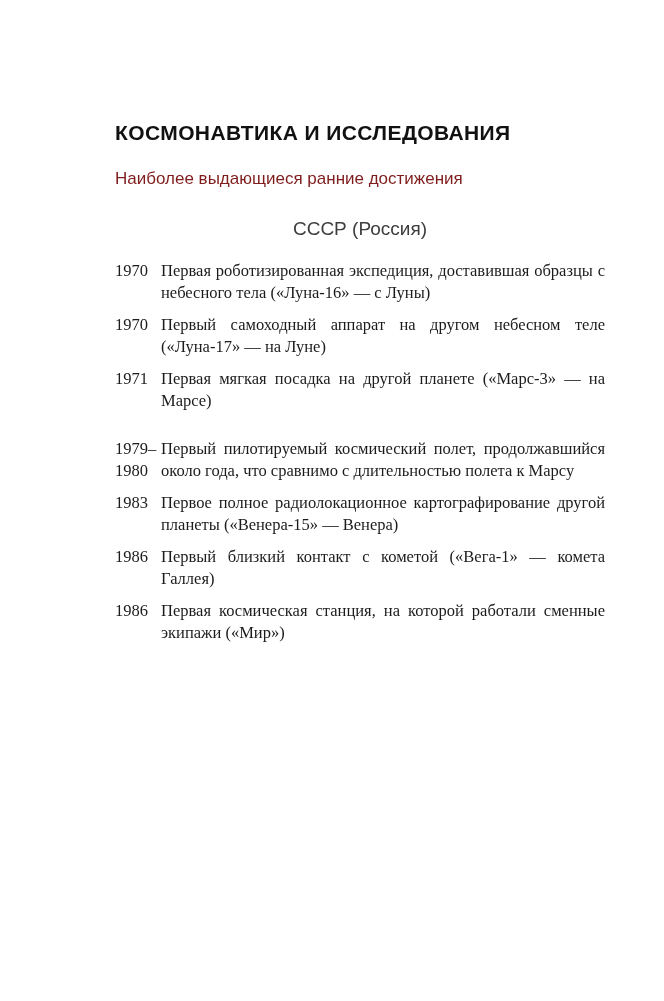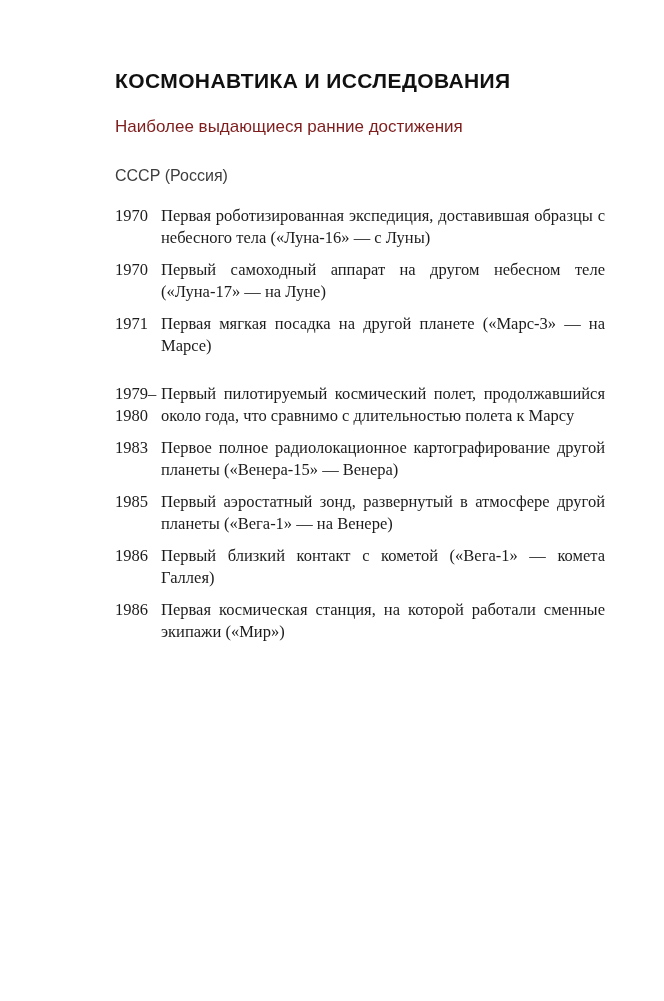--- a/index.html
+++ b/index.html
@@ -11,21 +11,21 @@
     width: 664px;
     height: 1001px;
     overflow: hidden;
     font-family: "Liberation Serif", serif;
     color: #1c1c1c;
   }
   .page {
     box-sizing: border-box;
     width: 664px;
     height: 1001px;
-    padding: 68px 59px 0 115px;
+    padding: 120px 59px 0 115px;
     background: #ffffff;
   }
   .page-title {
     margin: 0 0 24px 0;
     font-family: "Liberation Sans", sans-serif;
     font-size: 21px;
     font-weight: 700;
     letter-spacing: 0.4px;
     color: #111111;
     line-height: 1.2;
@@ -34,23 +34,24 @@
     margin: 0 0 28px 0;
     font-family: "Liberation Sans", sans-serif;
     font-size: 17px;
     font-weight: 500;
     color: #7f1d1d;
     line-height: 1.2;
   }
   .section-heading {
     margin: 0 0 20px 0;
     font-family: "Liberation Sans", sans-serif;
-    font-size: 16px;
+    font-size: 19px;
     font-weight: 400;
     color: #3d3d3d;
+    text-align: center;
     line-height: 1.2;
   }
   .achievement-list {
     font-size: 16.5px;
     line-height: 22px;
   }
   .entry {
     display: flex;
     align-items: flex-start;
     margin-bottom: 10px;
@@ -101,24 +102,20 @@
     <div class="entry-year">1979–
 1980</div>
     <div class="entry-text">Первый пилотируемый космический полет, продолжавшийся около года, что сравнимо с длительностью полета к Марсу</div>
   </div>
 
   <div class="entry">
     <div class="entry-year">1983</div>
     <div class="entry-text">Первое полное радиолокационное картографирование другой планеты («Венера-15» — Венера)</div>
   </div>
 
-  <div class="entry">
-    <div class="entry-year">1985</div>
-    <div class="entry-text">Первый аэростатный зонд, развернутый в атмосфере другой планеты («Вега-1» — на Венере)</div>
-  </div>
 
   <div class="entry">
     <div class="entry-year">1986</div>
     <div class="entry-text">Первый близкий контакт с кометой («Вега-1» — комета Галлея)</div>
   </div>
 
   <div class="entry">
     <div class="entry-year">1986</div>
     <div class="entry-text">Первая космическая станция, на которой работали сменные экипажи («Мир»)</div>
   </div>

